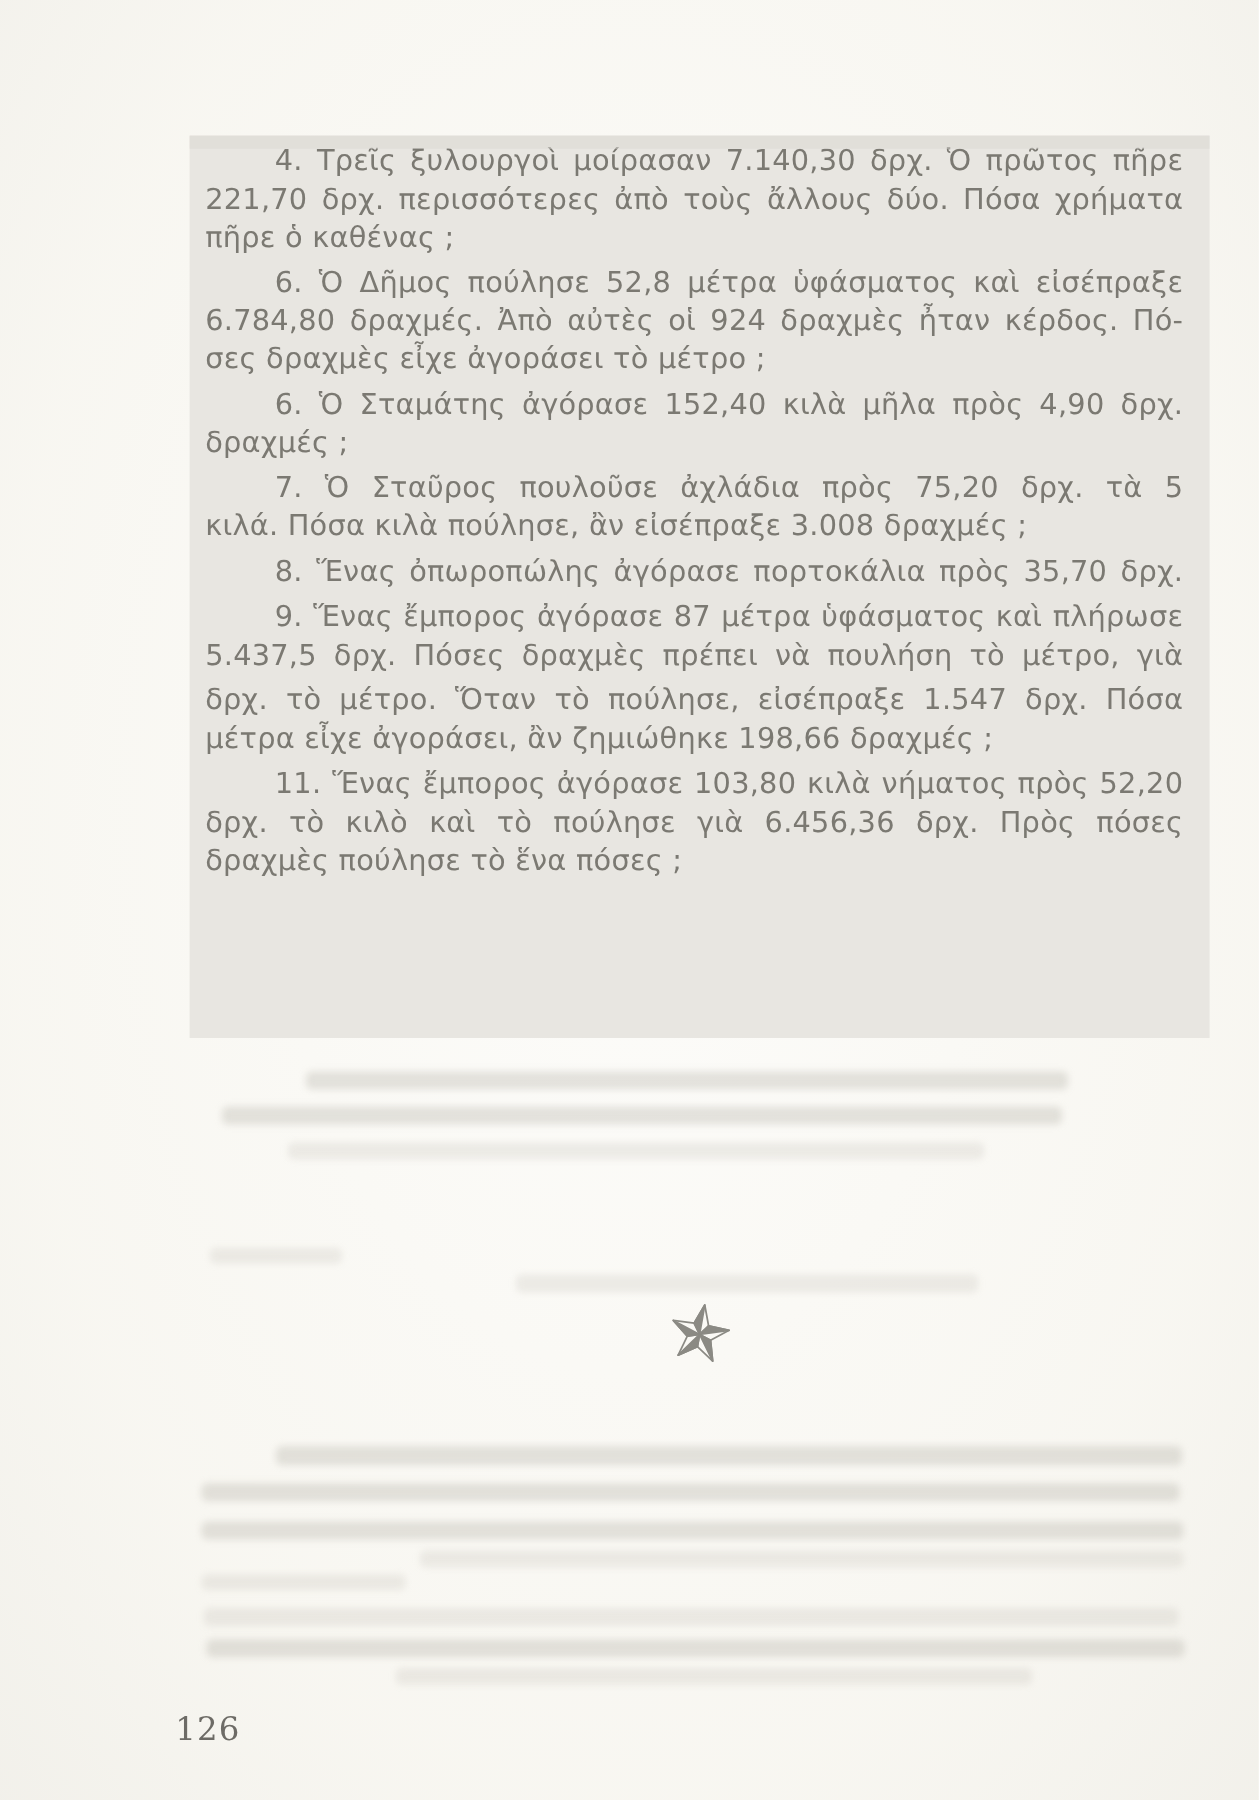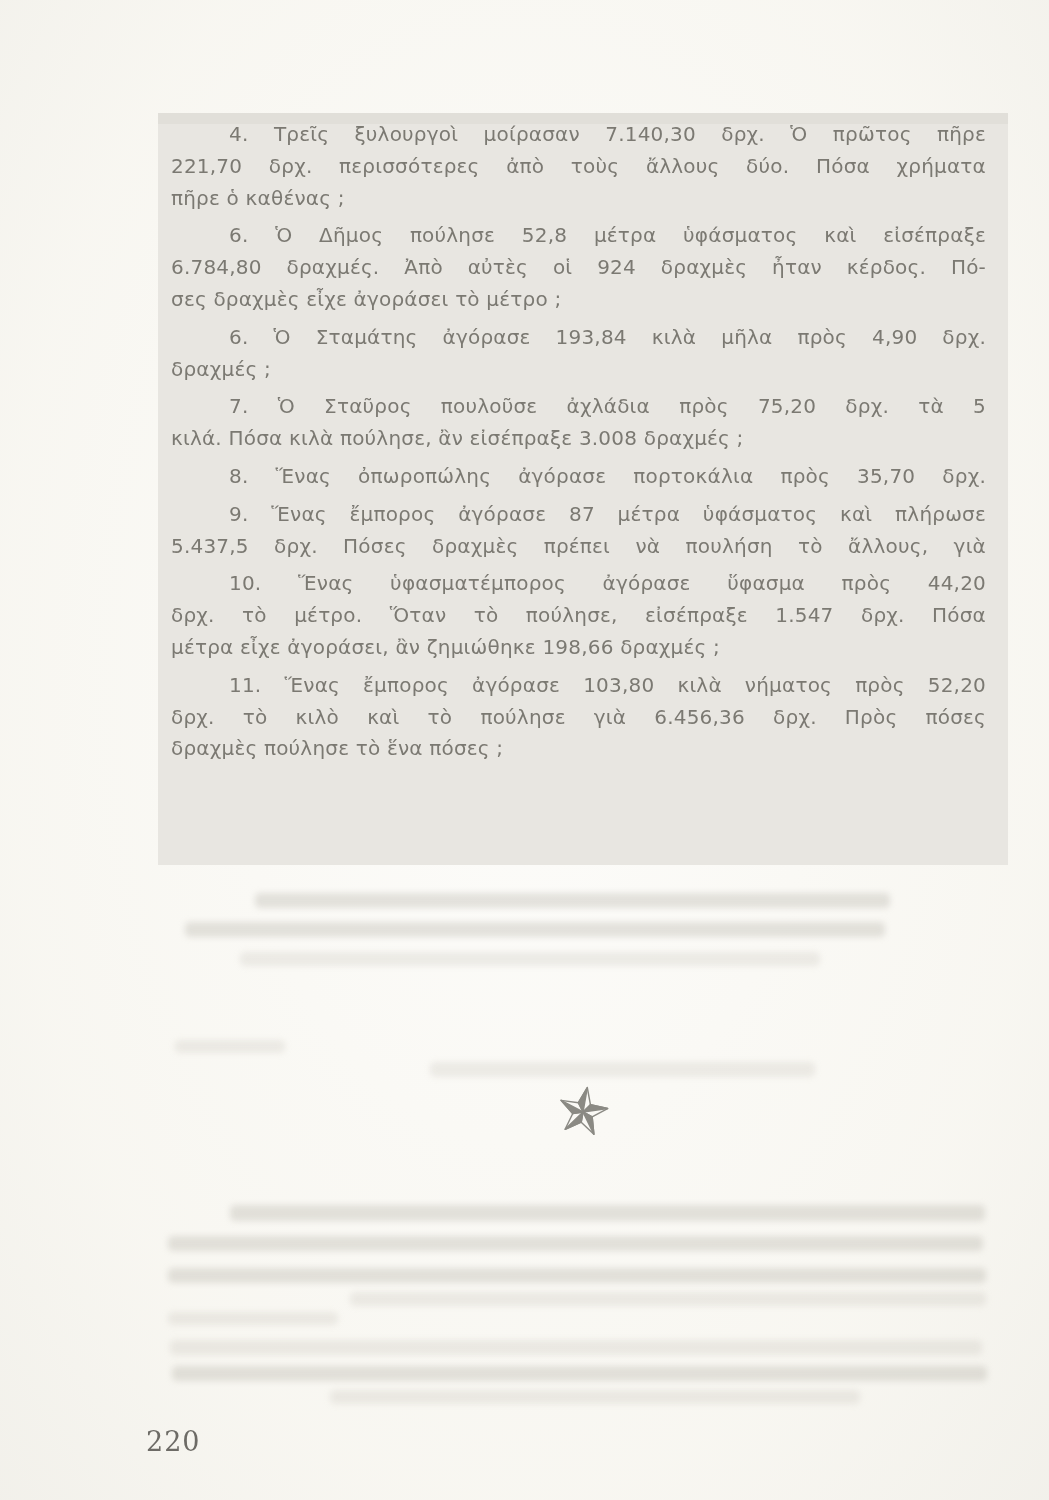--- a/index.html
+++ b/index.html
@@ -36,21 +36,21 @@
     
     content: "";
     position: absolute;
     left: 0; top: 0;
     width: 100%; height: 11px;
     background: #dbd9d3;
     opacity: .55;
   }
   .para { margin: 0 0 6px 0; }
   .line {
-    font-size: 20px;
+    font-size: 24px;
     line-height: 31.8px;
     color: #7b7972;
     letter-spacing: 0.2px;
     overflow: hidden;
     text-align: left;
   }
   .line.first { text-indent: 58px; }
   .line.jl {
     text-align: justify;
     text-align-last: justify;
@@ -95,40 +95,39 @@
       <div class="line">πῆρε ὁ καθένας ;</div>
     </div>
 
     <div class="para">
       <div class="line first jl">6. Ὁ Δῆμος πούλησε 52,8 μέτρα ὑφάσματος καὶ εἰσέπραξε</div>
       <div class="line jl">6.784,80 δραχμές. Ἀπὸ αὐτὲς οἱ 924 δραχμὲς ἦταν κέρδος. Πό-</div>
       <div class="line">σες δραχμὲς εἶχε ἀγοράσει τὸ μέτρο ;</div>
     </div>
 
     <div class="para">
-      <div class="line first jl">6. Ὁ Σταμάτης ἀγόρασε 193,84 κιλὰ μῆλα πρὸς 4,90 δρχ.</div>
+      <div class="line first jl">6. Ὁ Σταμάτης ἀγόρασε 152,40 κιλὰ μῆλα πρὸς 4,90 δρχ.</div>
       <div class="line">δραχμές ;</div>
     </div>
 
     <div class="para">
       <div class="line first jl">7. Ὁ Σταῦρος πουλοῦσε ἀχλάδια πρὸς 75,20 δρχ. τὰ 5</div>
       <div class="line">κιλά. Πόσα κιλὰ πούλησε, ἂν εἰσέπραξε 3.008 δραχμές ;</div>
     </div>
 
     <div class="para">
       <div class="line first jl">8. Ἕνας ὀπωροπώλης ἀγόρασε πορτοκάλια πρὸς 35,70 δρχ.</div>
     </div>
 
     <div class="para">
       <div class="line first jl">9. Ἕνας ἔμπορος ἀγόρασε 87 μέτρα ὑφάσματος καὶ πλήρωσε</div>
-      <div class="line jl">5.437,5 δρχ. Πόσες δραχμὲς πρέπει νὰ πουλήση τὸ ἄλλους, γιὰ</div>
+      <div class="line jl">5.437,5 δρχ. Πόσες δραχμὲς πρέπει νὰ πουλήση τὸ μέτρο, γιὰ</div>
     </div>
 
     <div class="para">
-      <div class="line first jl">10. Ἕνας ὑφασματέμπορος ἀγόρασε ὕφασμα πρὸς 44,20</div>
       <div class="line jl">δρχ. τὸ μέτρο. Ὅταν τὸ πούλησε, εἰσέπραξε 1.547 δρχ. Πόσα</div>
       <div class="line">μέτρα εἶχε ἀγοράσει, ἂν ζημιώθηκε 198,66 δραχμές ;</div>
     </div>
 
     <div class="para">
       <div class="line first jl">11. Ἕνας ἔμπορος ἀγόρασε 103,80 κιλὰ νήματος πρὸς 52,20</div>
       <div class="line jl">δρχ. τὸ κιλὸ καὶ τὸ πούλησε γιὰ 6.456,36 δρχ. Πρὸς πόσες</div>
       <div class="line">δραχμὲς πούλησε τὸ ἕνα πόσες ;</div>
     </div>
 
@@ -159,15 +158,15 @@
       <polygon fill="#8b8a84" points="28,28 28,38 13.9,47.4"></polygon>
       <polygon fill="#8b8a84" points="28,28 18.5,31.1 5.2,20.6"></polygon>
       <line x1="28" y1="28" x2="33.9" y2="19.9"></line>
       <line x1="28" y1="28" x2="37.5" y2="31.1"></line>
       <line x1="28" y1="28" x2="28" y2="38"></line>
       <line x1="28" y1="28" x2="18.5" y2="31.1"></line>
       <line x1="28" y1="28" x2="22.1" y2="19.9"></line>
     </g>
   </svg>
 
-  <div class="page-number">220</div>
+  <div class="page-number">126</div>
 
 </div>
 
 </body></html>

